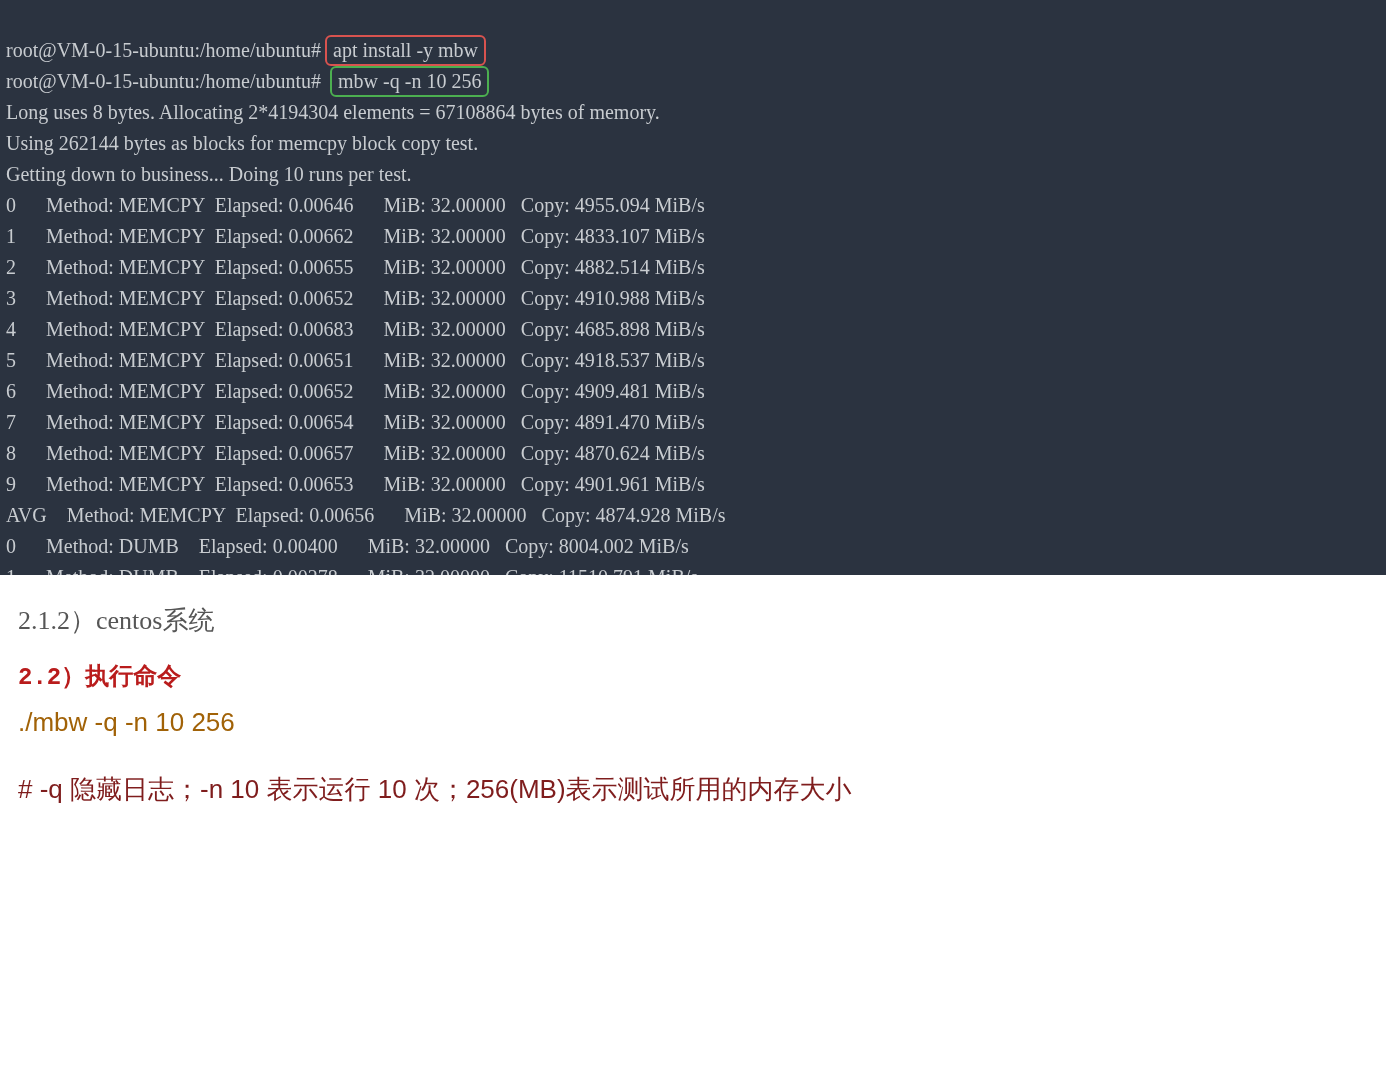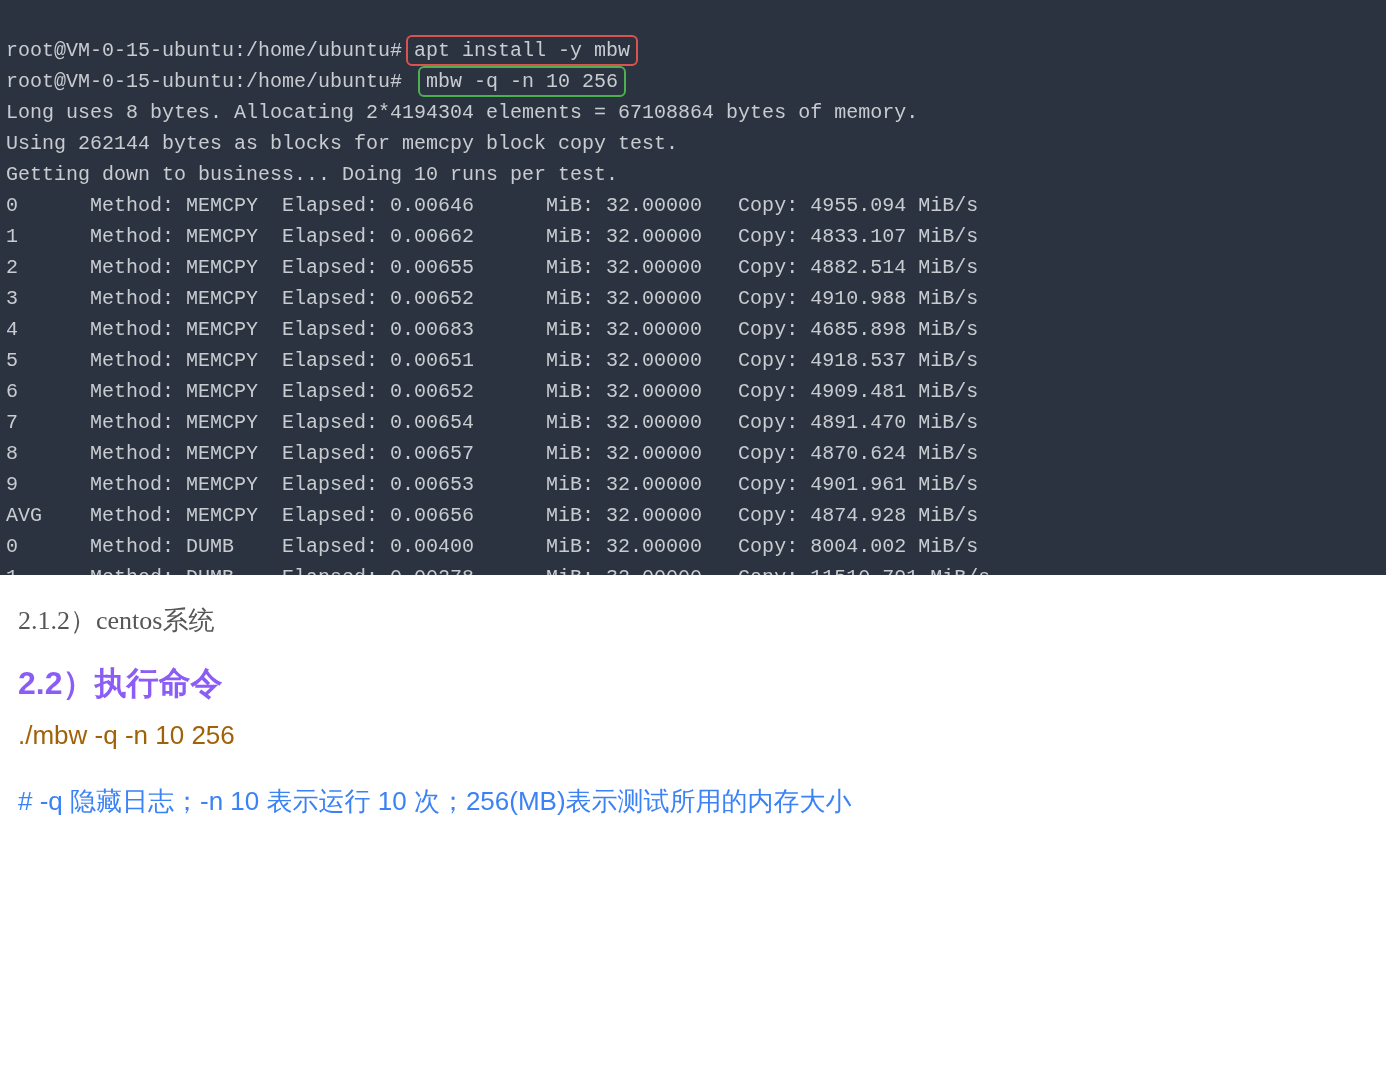--- a/index.html
+++ b/index.html
@@ -5,21 +5,21 @@
   body {
     margin: 0;
     padding: 0;
     font-family: -apple-system, BlinkMacSystemFont, "Segoe UI", sans-serif;
     background: #fff;
     width: 1386px;
   }
   .terminal {
     background: #2b3340;
     color: #c8ccd0;
-    font-family: Liberation Mono, monospace;
+    font-family: Liberation Serif, serif;
     font-size: 20px;
     line-height: 1.55;
     padding: 4px 6px 0 6px;
     white-space: pre;
     overflow: hidden;
     height: 575px;
     box-sizing: border-box;
   }
   .prompt { color: #c8ccd0; }
   .cmd-box {
@@ -49,33 +49,34 @@
     padding: 0 0 0 60px;
     margin: 0 0 30px 0;
     font-family: Georgia, "Times New Roman", serif;
     color: #565656;
     font-size: 26px;
   }
   .ol li { margin: 4px 0; }
   .ol .marker { display: inline-block; width: 42px; }
   .link { color: #1a5db8; text-decoration: underline; }
   .h22 {
-    color: #8b5cf6;
+    color: #b91c1c;
     font-weight: 700;
-    font-size: 32px;
+    font-size: 24px;
     margin: 10px 0 6px 0;
+    font-family: Liberation Mono, monospace;
   }
   .cmdline {
     font-family: Liberation Sans, sans-serif;
     color: #a16207;
     font-size: 26px;
     margin: 0 0 26px 0;
   }
   .note {
-    color: #3b82f6;
+    color: #7f1d1d;
     font-size: 26px;
     margin: 0;
   }
   .tbl-row { white-space: pre; }
 </style>
 </head>
 <body>
 
 <div class="terminal">
 <span class="prompt">root@VM-0-15-ubuntu:/home/ubuntu#</span><span class="cmd-box red-box">apt install -y mbw</span>

